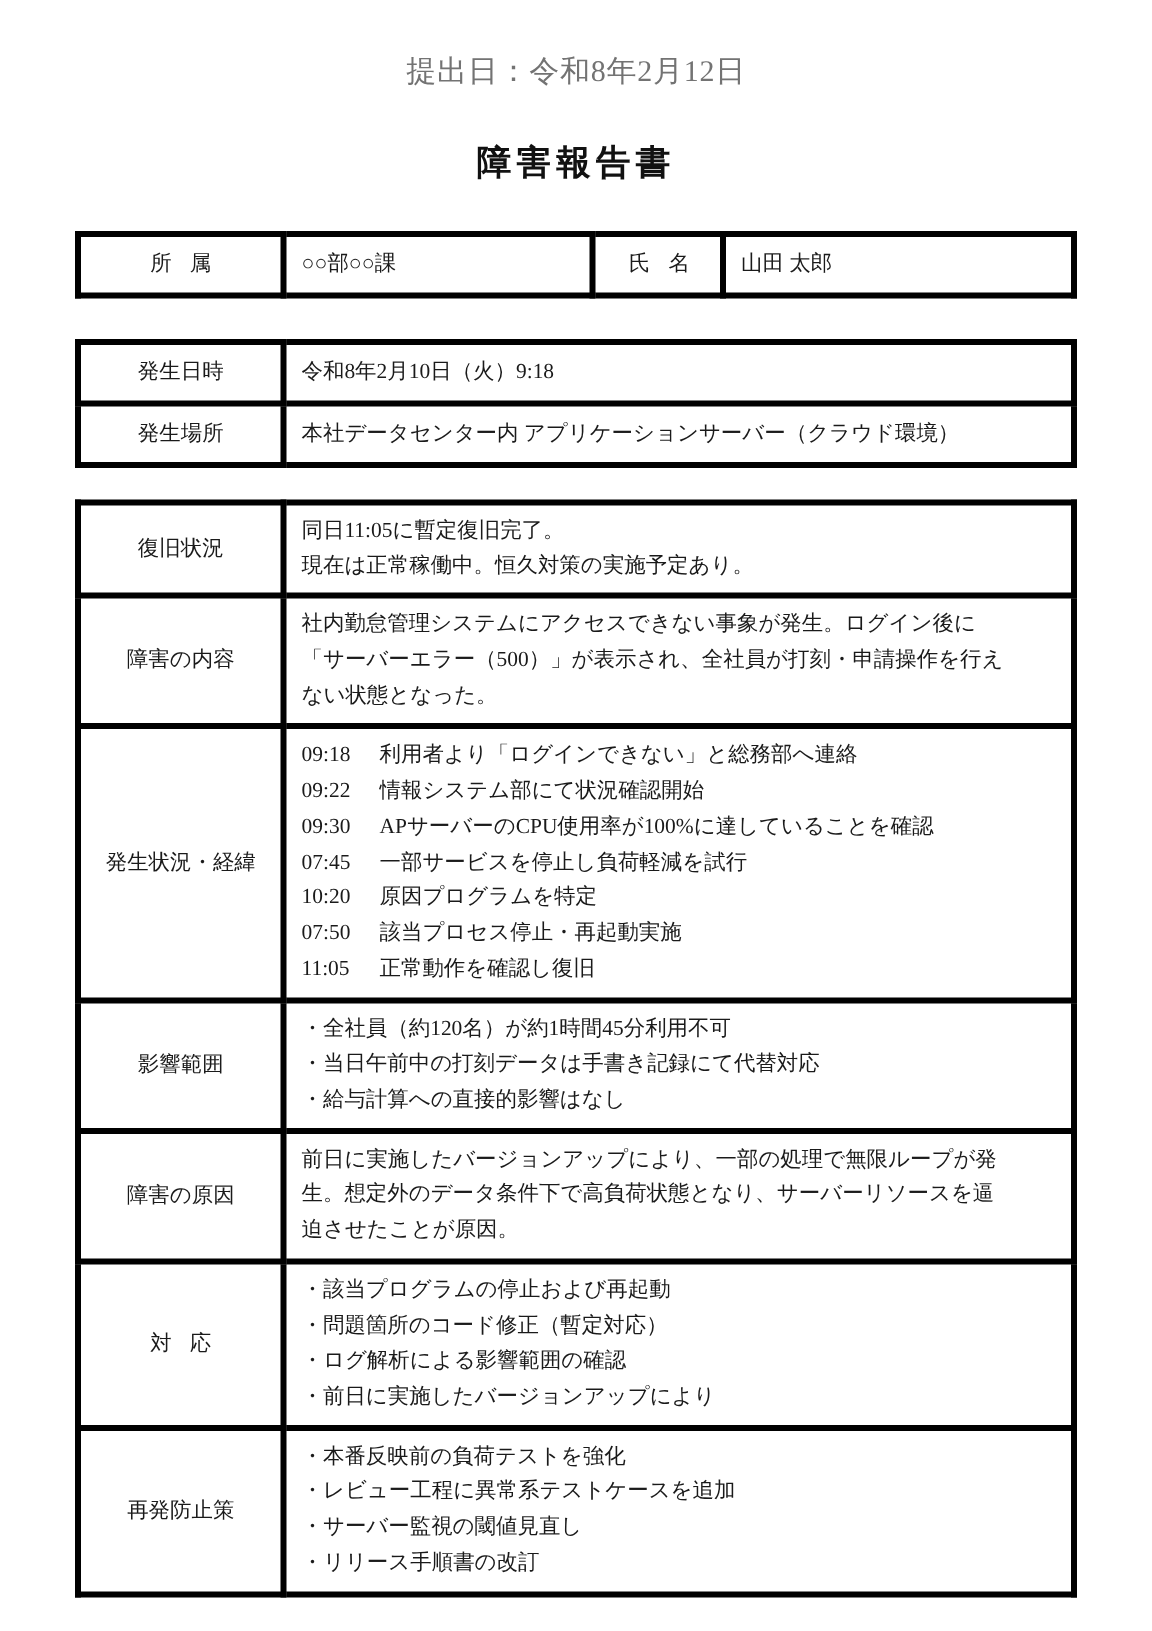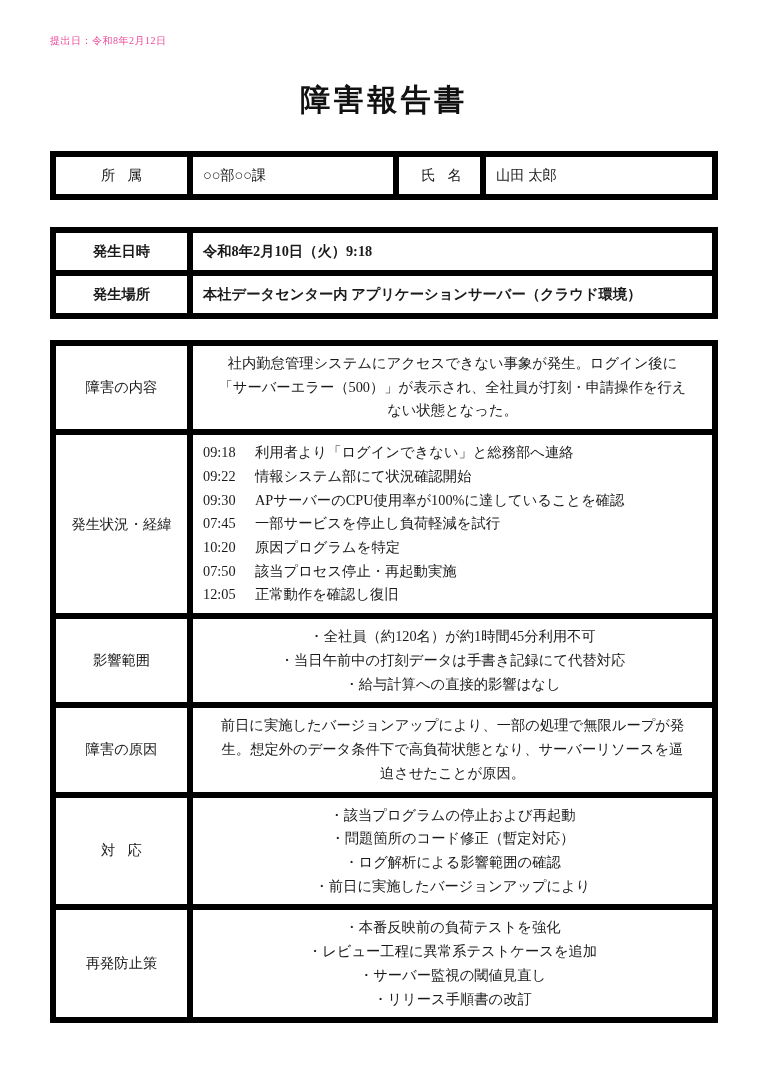--- a/index.html
+++ b/index.html
@@ -18,82 +18,82 @@
   .page {
     width: 768px;
     height: 1087px;
     box-sizing: border-box;
     padding: 0 50px;
     position: relative;
   }
 
   
   .submit-date {
-    text-align: left;
-    font-size: 10px;
+    text-align: center;
+    font-size: 20px;
     letter-spacing: 0.5px;
     padding-top: 34px;
-    color: #ec4899;
+    color: #737373;
   }
 
   .doc-title {
     text-align: center;
-    font-size: 30px;
+    font-size: 23px;
     font-weight: bold;
     letter-spacing: 3.5px;
     margin-top: 32px;
     color: #111;
   }
 
   
   table.grid {
     width: 100%;
     border-collapse: collapse;
     table-layout: fixed;
     font-size: 14.3px;
     color: #1a1a1a;
   }
   table.grid td {
-    border: 6px solid #000000;
+    border: 4px solid #000000;
     padding: 6px 10px;
     vertical-align: middle;
     line-height: 1.62;
   }
   td.label {
     text-align: center;
     white-space: nowrap;
     padding: 6px 4px;
   }
   td.value {
     text-align: left;
   }
   .sp2 { letter-spacing: 0.85em; padding-left: 0.85em; }
 
   
   .t-ident { margin-top: 30px; }
   .t-ident td { height: 25px; }
 
   
-  .t-when { margin-top: 27px; font-weight: bold; }
+  .t-when { margin-top: 27px; }
   .t-when td { height: 25px; }
 
   
   .t-body { margin-top: 21px; }
 
   .lines > div { white-space: nowrap; }
-  .para { line-height: 1.66; text-align: center; }
+  .para { line-height: 1.66; }
 
   .timeline { line-height: 1.66; }
   .timeline .row { white-space: nowrap; }
   .timeline .time {
     display: inline-block;
     width: 52px;
   }
   .bullets { line-height: 1.66; }
-  .bullets .row { white-space: nowrap; text-align: center; }
+  .bullets .row { white-space: nowrap; }
 </style>
 </head>
 <body>
 
 <div class="page">
 
   <div class="submit-date">提出日：令和8年2月12日</div>
 
   <div class="doc-title">障害報告書</div>
 
@@ -131,20 +131,29 @@
     </tbody>
   </table>
 
   <table class="grid t-body">
     <colgroup>
       <col style="width:137px">
       <col>
     </colgroup>
     <tbody>
 
+      <tr>
+        <td class="label">復旧状況</td>
+        <td class="value">
+          <div class="lines">
+            <div>同日11:05に暫定復旧完了。</div>
+            <div>現在は正常稼働中。恒久対策の実施予定あり。</div>
+          </div>
+        </td>
+      </tr>
 
       <tr>
         <td class="label">障害の内容</td>
         <td class="value">
           <div class="para">
             <div>社内勤怠管理システムにアクセスできない事象が発生。ログイン後に</div>
             <div>「サーバーエラー（500）」が表示され、全社員が打刻・申請操作を行え</div>
             <div>ない状態となった。</div>
           </div>
         </td>
@@ -166,21 +175,21 @@
             <div class="row">
               <span class="time">07:45</span><span>一部サービスを停止し負荷軽減を試行</span>
             </div>
             <div class="row">
               <span class="time">10:20</span><span>原因プログラムを特定</span>
             </div>
             <div class="row">
               <span class="time">07:50</span><span>該当プロセス停止・再起動実施</span>
             </div>
             <div class="row">
-              <span class="time">12:05</span><span>正常動作を確認し復旧</span>
+              <span class="time">11:05</span><span>正常動作を確認し復旧</span>
             </div>
           </div>
         </td>
       </tr>
 
       <tr>
         <td class="label">影響範囲</td>
         <td class="value">
           <div class="bullets">
             <div class="row">・全社員（約120名）が約1時間45分利用不可</div>

